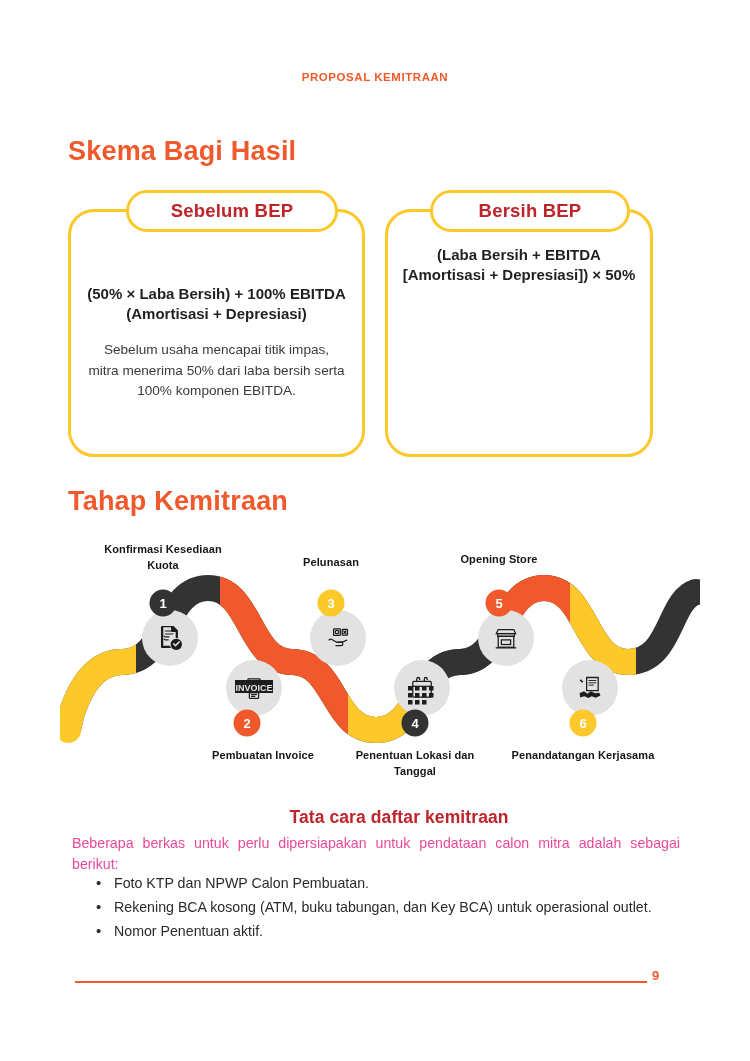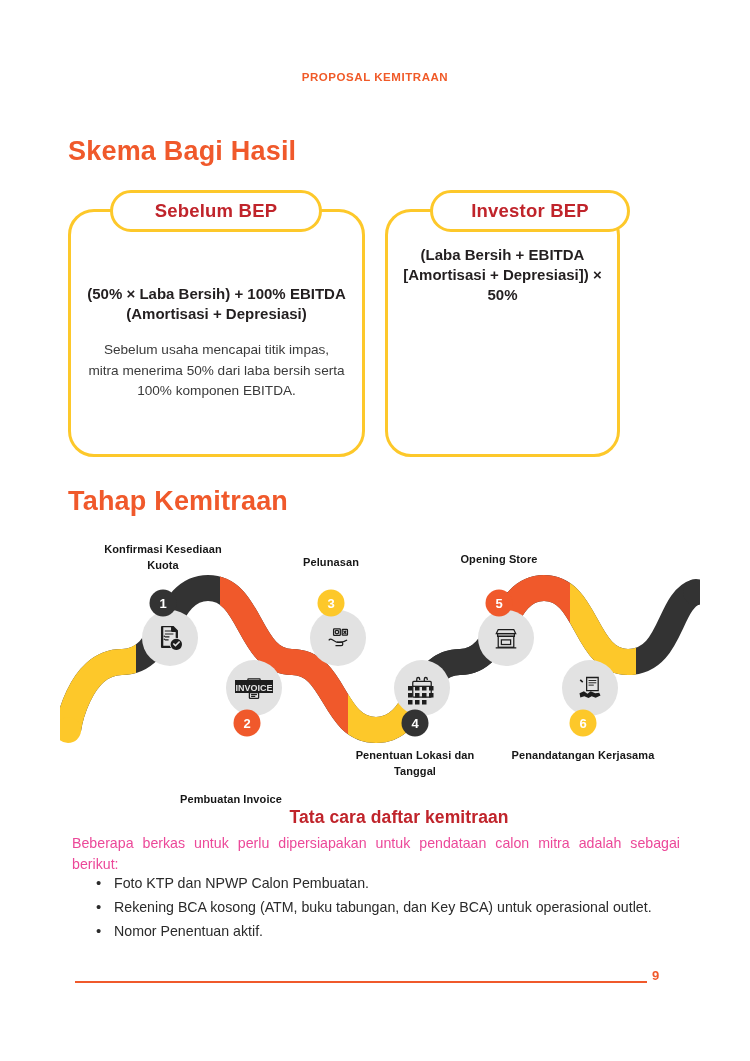--- a/index.html
+++ b/index.html
@@ -29,32 +29,32 @@
   #title-tahap { top: 486px; }
 
   
   .card {
     position: absolute;
     border: 3px solid #FDC82A;
     border-radius: 26px;
     background: #fff;
   }
   #card-left  { left: 68px;  top: 209px; width: 297px; height: 248px; }
-  #card-right { left: 385px; top: 209px; width: 235px; height: 248px; }
+  #card-right { left: 385px; top: 209px; width: 268px; height: 248px; }
 
   .card-tab {
     position: absolute;
     border: 3px solid #FDC82A;
     border-radius: 22px;
     background: #fff;
     height: 42px;
     display: flex; align-items: center; justify-content: center;
     z-index: 3;
   }
-  #tab-left  { left: 110px; top: 190px; width: 212px; }
+  #tab-left  { left: 126px; top: 190px; width: 212px; }
   #tab-right { left: 430px; top: 190px; width: 200px; }
   .card-tab span {
     font-size: 18.5px; font-weight: 800; color: #C0242B; letter-spacing: .2px;
   }
 
   .card-formula {
     position: absolute; left: 14px; right: 14px;
     text-align: center;
     font-size: 15px; font-weight: 800; color: #231F20;
     line-height: 1.33;
@@ -133,21 +133,21 @@
     <div class="card-desc" id="desc-left">Sebelum usaha mencapai titik impas, mitra menerima 50% dari laba bersih serta 100% komponen EBITDA.</div>
   </div>
   <div class="card-tab" id="tab-left">
     <span>Sebelum BEP</span>
   </div>
 
   <div class="card" id="card-right">
     <div class="card-formula" id="formula-right">(Laba Bersih + EBITDA [Amortisasi + Depresiasi]) × 50%</div>
   </div>
   <div class="card-tab" id="tab-right">
-    <span>Investor BEP</span>
+    <span>Bersih BEP</span>
   </div>
 
   <div class="section-title" id="title-tahap">Tahap Kemitraan</div>
 
   <div id="timeline">
 
     <svg id="wave-svg" width="640" height="260" viewBox="0 0 640 260">
       <defs>
 
         <path id="snake" fill="none" d="M 8,200
@@ -304,21 +304,21 @@
         <text x="439" y="78" text-anchor="middle" font-family="'Liberation Sans',sans-serif" font-size="13" font-weight="700" fill="#FFFFFF">5</text>
       </g>
       <g>
         <circle cx="523" cy="193" r="13.5" fill="#FDC82A"></circle>
         <text x="523" y="198" text-anchor="middle" font-family="'Liberation Sans',sans-serif" font-size="13" font-weight="700" fill="#FFFFFF">6</text>
       </g>
     </svg>
 
     
     <div class="step-label" style="left:28px;  top:12px;">Konfirmasi Kesediaan Kuota</div>
-    <div class="step-label" style="left:96px; top:218px;margin-top:44px;">Pembuatan Invoice</div>
+    <div class="step-label" style="left:128px; top:218px;">Pembuatan Invoice</div>
     <div class="step-label" style="left:196px; top:25px;">Pelunasan</div>
     <div class="step-label" style="left:280px; top:218px;">Penentuan Lokasi dan Tanggal</div>
     <div class="step-label" style="left:364px; top:22px;">Opening Store</div>
     <div class="step-label" style="left:448px; top:218px;">Penandatangan Kerjasama</div>
   </div>
 
   <div id="howto-title">Tata cara daftar kemitraan</div>
   <div id="howto-intro">Beberapa berkas untuk perlu dipersiapakan untuk pendataan calon mitra adalah sebagai berikut:</div>
   <ul id="howto-list">
     <li>Foto KTP dan NPWP Calon Pembuatan.</li>

